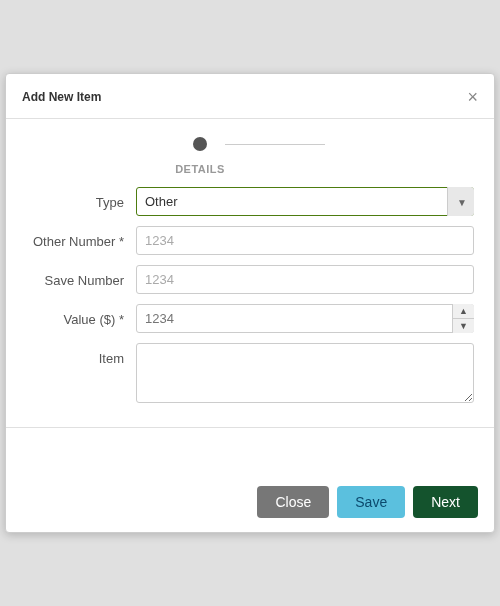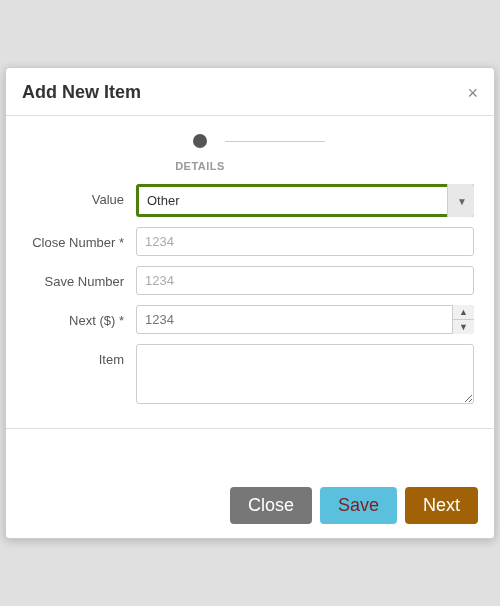--- a/index.html
+++ b/index.html
@@ -30,21 +30,21 @@
 
     .modal-header {
       display: flex;
       justify-content: space-between;
       align-items: center;
       padding: 14px 16px 12px 16px;
       border-bottom: 1px solid #e0e0e0;
     }
 
     .modal-title {
-      font-size: 18px;
+      font-size: 12px;
       font-weight: bold;
       color: #333333;
     }
 
     .close-x {
       font-size: 18px;
       color: #888888;
       cursor: pointer;
       background: none;
       border: none;
@@ -120,21 +120,21 @@
       padding-right: 12px;
     }
 
     .form-control-wrapper {
       flex: 1;
     }
 
     .form-select {
       width: 100%;
       padding: 6px 8px;
-      border: 3px solid #4d7c0f;
+      border: 1px solid #4d7c0f;
       border-radius: 3px;
       font-size: 13px;
       color: #333333;
       background: #ffffff;
       appearance: none;
       -webkit-appearance: none;
       cursor: pointer;
     }
 
     .select-wrapper {
@@ -244,38 +244,38 @@
       align-items: center;
       padding: 10px 16px 14px 16px;
       gap: 8px;
       border-top: 1px solid #e0e0e0;
     }
 
     .btn {
       padding: 8px 18px;
       border: none;
       border-radius: 4px;
-      font-size: 18px;
+      font-size: 14px;
       cursor: pointer;
       font-weight: normal;
       margin-top: 48px;
     }
 
     .btn-close {
       background: #777777;
       color: #ffffff;
     }
 
     .btn-save {
       background: #5bc0de;
-      color: #7f1d1d;
+      color: #0c4a6e;
     }
 
     .btn-next {
-      background: #a16207;
+      background: #14532d;
       color: #ffffff;
     }
   </style>
 </head>
 <body>
 
 <div class="modal">
 
   <div class="modal-header">
     <span class="modal-title">Add New Item</span>
@@ -288,50 +288,50 @@
         <div class="step-circle active"></div>
         <span class="step-label">DETAILS</span>
       </div>
       <div class="line-between"></div>
     </div>
   </div>
 
   <div class="form-body">
 
     <div class="form-row">
-      <label class="form-label">Value</label>
+      <label class="form-label">Type</label>
       <div class="form-control-wrapper">
         <div class="select-wrapper">
           <select class="form-select">
             <option>Other</option>
             <option>Hardware</option>
             <option>Software</option>
             <option>Furniture</option>
           </select>
         </div>
       </div>
     </div>
 
     <div class="form-row">
-      <label class="form-label">Close Number *</label>
+      <label class="form-label">Other Number *</label>
       <div class="form-control-wrapper">
         <input type="text" class="form-input" placeholder="1234" style="">
       </div>
     </div>
 
     <div class="form-row">
       <label class="form-label">Save Number</label>
       <div class="form-control-wrapper">
         <input type="text" class="form-input" placeholder="1234" style="">
       </div>
     </div>
 
 
     <div class="form-row">
-      <label class="form-label">Next ($) *</label>
+      <label class="form-label">Value ($) *</label>
       <div class="form-control-wrapper">
         <div class="number-input-wrapper">
           <input type="text" placeholder="1234" style="">
           <div class="number-spinners">
             <button class="spinner-btn">▲</button>
             <button class="spinner-btn">▼</button>
           </div>
         </div>
       </div>
     </div>

